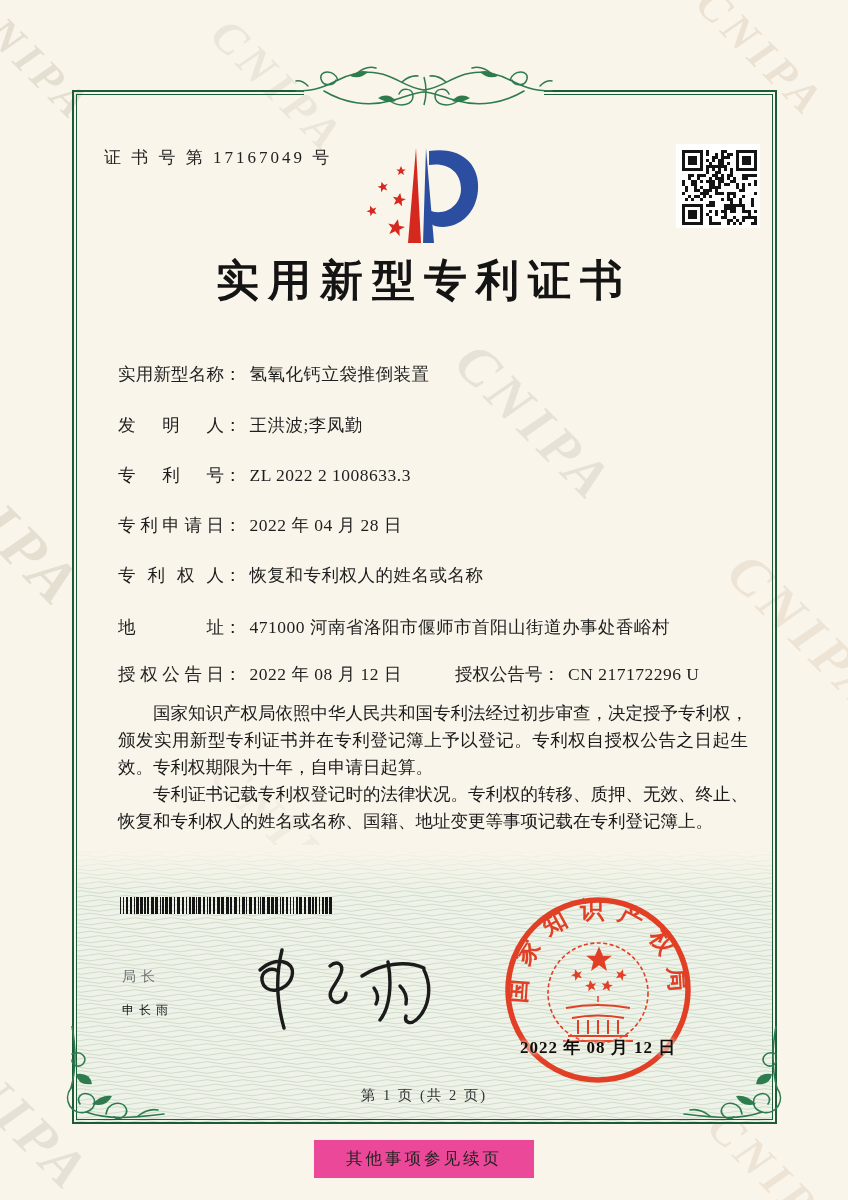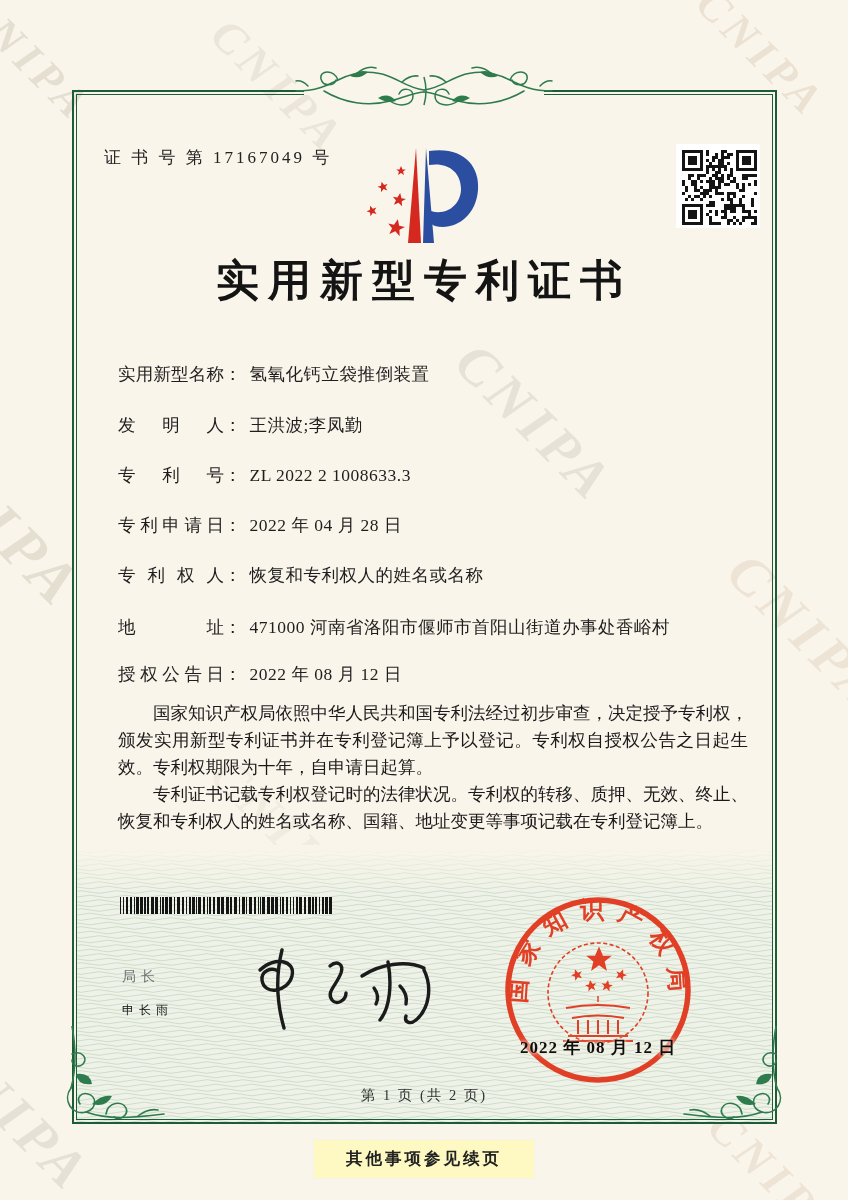--- a/index.html
+++ b/index.html
@@ -40,23 +40,23 @@
   .barcode{position:absolute;left:120px;top:897px;z-index:7;}
   .signer-title{position:absolute;left:122px;top:968px;font-size:14px;letter-spacing:5px;color:#737373;z-index:7;}
   .signer-name{position:absolute;left:122px;top:1002px;font-size:12px;letter-spacing:5px;color:#111;z-index:7;}
   .signature{position:absolute;left:238px;top:936px;z-index:7;}
   .seal{position:absolute;left:498px;top:890px;opacity:.93;z-index:7;}
   .seal-date{position:absolute;left:498px;top:1036px;width:200px;text-align:center;font-size:17px;
       font-weight:bold;letter-spacing:1px;color:#0e0e0e;z-index:8;
       text-shadow:0 0 3px #f3ecdc,0 0 6px #f3ecdc;}
   .page-no{position:absolute;left:0;right:0;top:1086px;text-align:center;font-size:14.5px;
       letter-spacing:2px;color:#333;z-index:7;}
-  .cont-note{position:absolute;left:50%;transform:translateX(-50%);top:1140px;background:#fef9c3;
+  .cont-note{position:absolute;left:50%;transform:translateX(-50%);top:1140px;background:#ec4899;
       padding:8px 32px;font-size:16.5px;letter-spacing:3px;color:#222;z-index:7;white-space:nowrap;
-      box-shadow:0 0 2px rgba(0,0,0,0.04);font-weight:bold;}
+      box-shadow:0 0 2px rgba(0,0,0,0.04);}
   .defs-hidden{position:absolute;width:0;height:0;overflow:hidden;}
 </style>
 </head>
 <body>
 
 <svg class="defs-hidden" aria-hidden="true">
   <defs>
     <path id="star5" d="M0,-10L2.94,-3.09L9.51,-3.09L4.19,1.18L5.88,8.09L0,3.82L-5.88,8.09L-4.19,1.18L-9.51,-3.09L-2.94,-3.09Z"></path>
   </defs>
 </svg>
@@ -528,20 +528,23 @@
       <span class="flabel">专利申请日</span><span class="fcolon">：</span><span class="fvalue">2022 年 04 月 28 日</span>
     </div>
     <div class="frow" style="top:201px">
       <span class="flabel">专利权人</span><span class="fcolon">：</span><span class="fvalue">恢复和专利权人的姓名或名称</span>
     </div>
     <div class="frow" style="top:253px">
       <span class="flabel">地址</span><span class="fcolon">：</span><span class="fvalue">471000 河南省洛阳市偃师市首阳山街道办事处香峪村</span>
     </div>
     <div class="frow" style="top:300px">
       <span class="flabel">授权公告日</span><span class="fcolon">：</span><span class="fvalue">2022 年 08 月 12 日</span>
+      <span class="fgroup2">
+        <span>授权公告号</span><span>：</span><span class="fvalue">CN 217172296 U</span>
+      </span>
     </div>
   </div>
 
   <div class="body-text">
     <p>国家知识产权局依照中华人民共和国专利法经过初步审查，决定授予专利权，颁发实用新型专利证书并在专利登记簿上予以登记。专利权自授权公告之日起生效。专利权期限为十年，自申请日起算。</p>
     <p>专利证书记载专利权登记时的法律状况。专利权的转移、质押、无效、终止、恢复和专利权人的姓名或名称、国籍、地址变更等事项记载在专利登记簿上。</p>
   </div>
 
   <svg class="barcode" id="barcode" width="218" height="17">
       <g fill="#141414">

